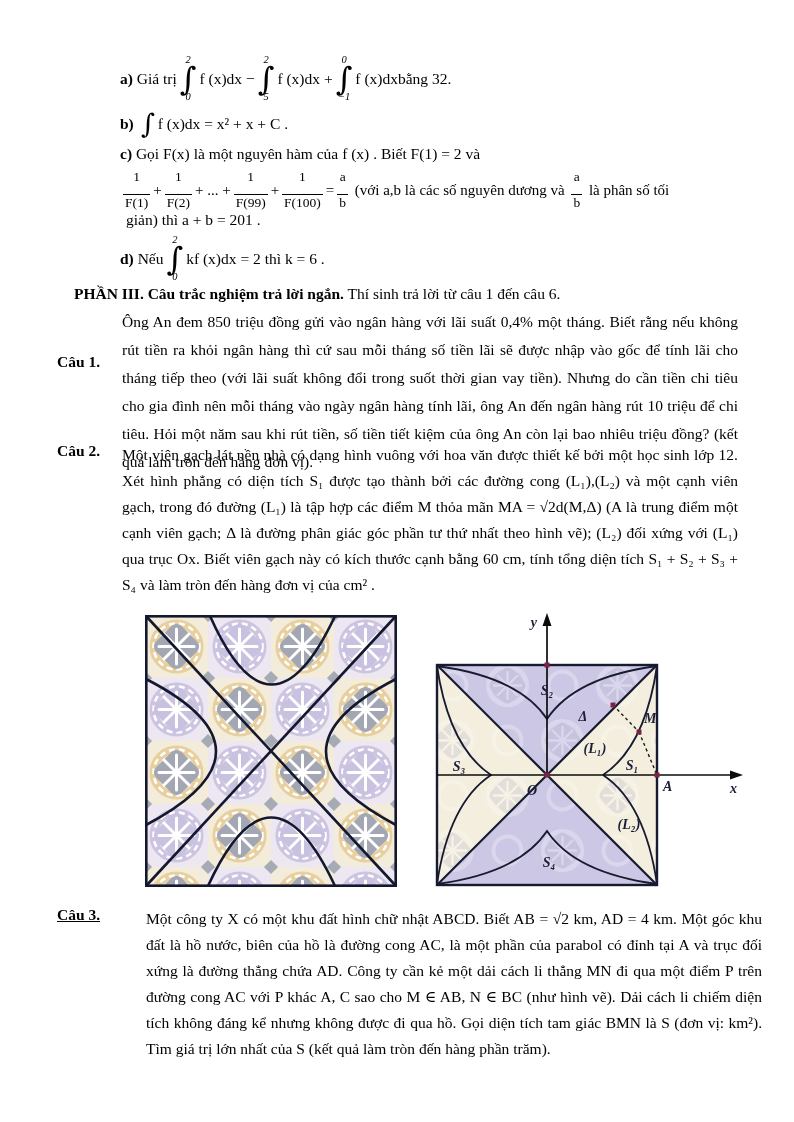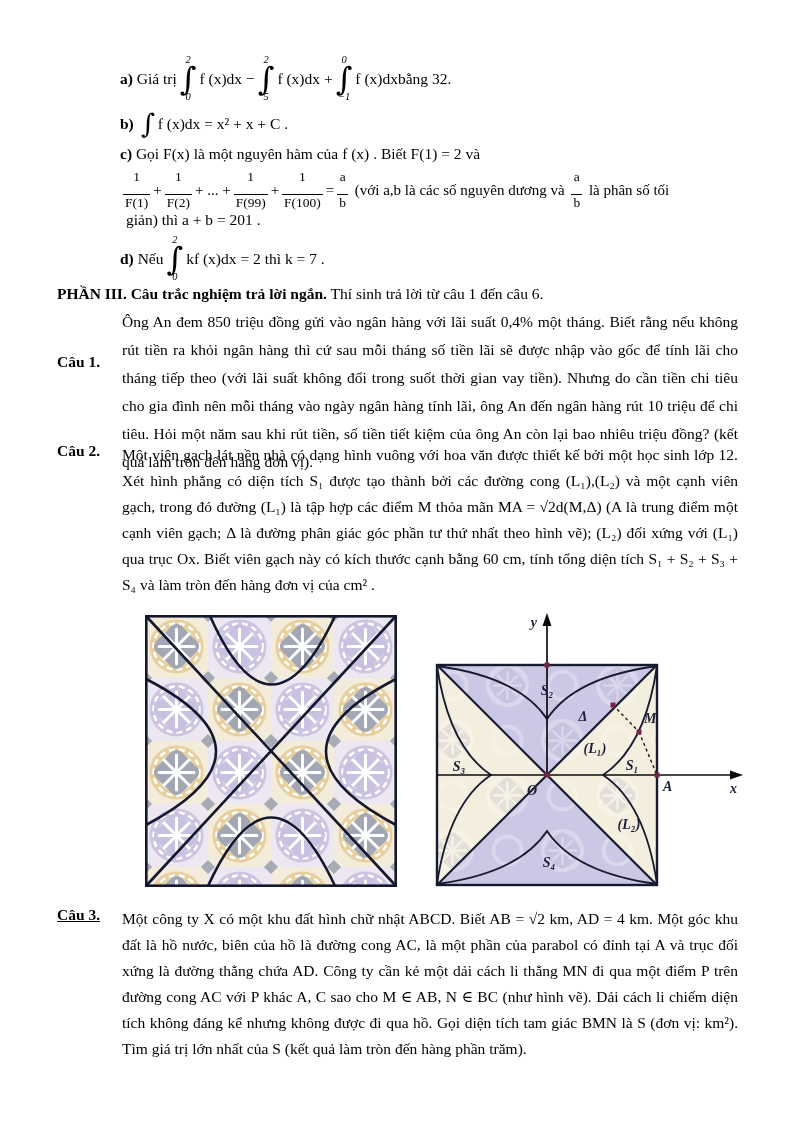--- a/index.html
+++ b/index.html
@@ -6,21 +6,21 @@
   #page{position:relative;width:794px;height:1122px;background:#ffffff;margin:0 auto;
         font-family:"Liberation Serif","DejaVu Serif",serif;color:#000;font-size:15.5px;
         overflow:hidden;}
   .abs{position:absolute;}
   .mrow{position:absolute;display:flex;align-items:center;white-space:nowrap;}
   .mi{}
   .bold{font-weight:bold;}
   .qlabel{position:absolute;left:57px;font-weight:bold;}
   .qbody{position:absolute;left:122px;width:616px;text-align:justify;}
   .lh22{line-height:28px;}
-  .lh26{line-height:26px;}
+  .lh26{line-height:26px;margin-left:24px;}
   .lh29{line-height:26px;}
   
   .intg{display:inline-flex;flex-direction:column;align-items:center;line-height:1;margin:0 3px;}
   .intg .lim{font-size:10.5px;font-style:italic;line-height:1;}
   .intg .sgn{font-size:32px;line-height:.82;font-family:"DejaVu Serif",serif;}
   .intplain .sgn{font-size:27px;}
   
   .frac{display:inline-flex;flex-direction:column;align-items:center;margin:0 3px;font-size:13.5px;line-height:1.25;}
   .frac .den{border-top:1.1px solid #000;padding:0 2px;margin-top:8px;}
   .sp{white-space:pre;}
@@ -119,24 +119,24 @@
     <span class="bold">d)</span>
     <span class="sp">&nbsp;</span>
     <span>Nếu </span>
     <span class="intg">
       <span class="lim">2</span>
       <span class="sgn">∫</span>
       <span class="lim">0</span>
     </span>
     <span class="mi">kf (x)dx = 2</span>
     <span class="sp"> thì </span>
-    <span class="mi">k = 7 .</span>
-  </div>
-
-  <div class="abs" style="left:57px;top:285px;width:690px;">
+    <span class="mi">k = 6 .</span>
+  </div>
+
+  <div class="abs" style="left:74px;top:285px;width:690px;">
     <span><span class="bold">PHẦN III. Câu trắc nghiệm trả lời ngắn.</span><span> Thí sinh trả lời từ câu 1 đến câu 6.</span></span>
   </div>
 
   <div class="qlabel" style="top:308px;margin-top:45px;">Câu 1.</div>
   <div class="qbody lh22" style="top:308px;"><span>Ông An đem 850 triệu đồng gửi vào ngân hàng với lãi suất 0,4% một tháng. Biết rằng nếu không rút tiền ra khỏi ngân hàng thì cứ sau mỗi tháng số tiền lãi sẽ được nhập vào gốc để tính lãi cho tháng tiếp theo (với lãi suất không đổi trong suốt thời gian vay tiền). Nhưng do cần tiền chi tiêu cho gia đình nên mỗi tháng vào ngày ngân hàng tính lãi, ông An đến ngân hàng rút 10 triệu để chi tiêu. Hỏi một năm sau khi rút tiền, số tiền tiết kiệm của ông An còn lại bao nhiêu triệu đồng? (kết quả làm tròn đến hàng đơn vị).</span></div>
 
   <div class="qlabel" style="top:442px;">Câu 2.</div>
   <div class="qbody lh29" style="top:442px;"><span>Một viên gạch lát nền nhà có dạng hình vuông với hoa văn được thiết kế bởi một học sinh lớp 12. Xét hình phẳng có diện tích </span><span class="mi">S₁</span><span> được tạo thành bởi các đường cong </span><span class="mi">(L₁),(L₂)</span><span> và một cạnh viên gạch, trong đó đường </span><span class="mi">(L₁)</span><span> là tập hợp các điểm </span><span class="mi">M</span><span> thỏa mãn </span><span class="mi">MA = √2d(M,Δ)</span><span> (</span><span class="mi">A</span><span> là trung điểm một cạnh viên gạch; Δ là đường phân giác góc phần tư thứ nhất theo hình vẽ); </span><span class="mi">(L₂)</span><span> đối xứng với </span><span class="mi">(L₁)</span><span> qua trục </span><span class="mi">Ox</span><span>. Biết viên gạch này có kích thước cạnh bằng 60 cm, tính tổng diện tích </span><span class="mi">S₁ + S₂ + S₃ + S₄</span><span> và làm tròn đến hàng đơn vị của </span><span class="mi">cm²</span><span> .</span></div>
 
   <div class="abs" style="left:145px;top:615px;">

